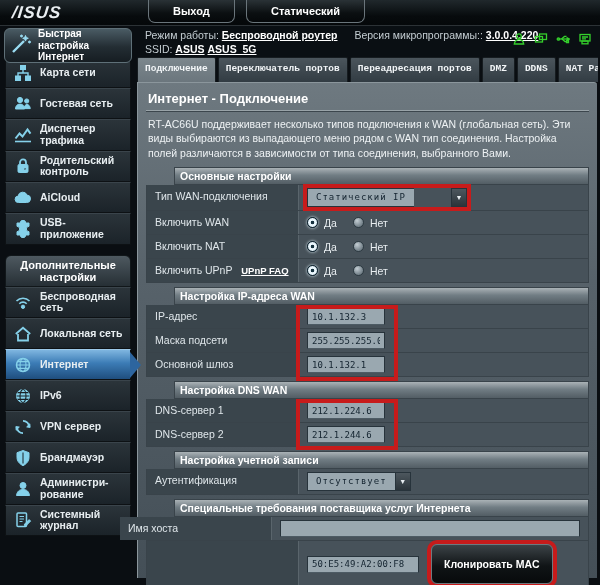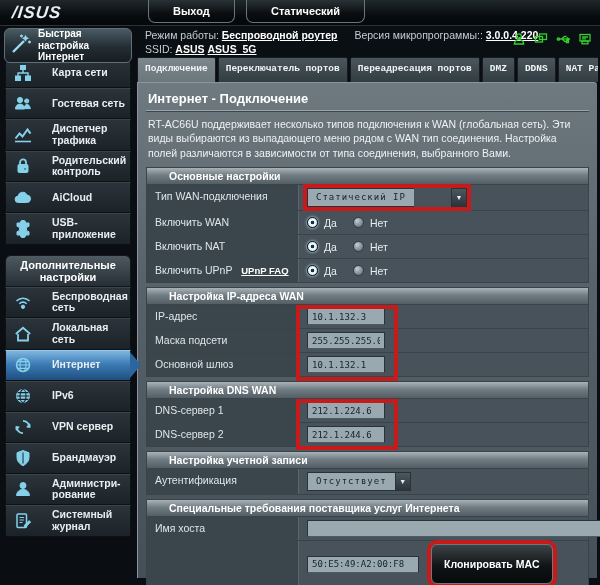--- a/index.html
+++ b/index.html
@@ -42,21 +42,21 @@
     border:1px solid #5f7078; border-radius:6px;
     display:flex; align-items:center; gap:6px; padding:2px 5px;
     color:#fff; font-size:10px; font-weight:bold; line-height:1.15; }
   .quick svg { flex:none; stroke:#9adcf2; fill:#9adcf2; }
   
   .sidebar { position:absolute; left:0; top:57px; width:136px; bottom:0; }
   .side-head { margin:10px 5px 0 5px; padding:3px 2px; text-align:center;
     background:linear-gradient(#4e5960,#262f35); border:1px solid #11171a;
     border-radius:6px 6px 0 0; color:#fff; font-size:11px; font-weight:bold; line-height:1.1; }
   .side-item { position:relative; margin:0 5px; min-height:31px;
-    display:flex; align-items:center; gap:19px; padding:3px 4px 3px 7px;
+    display:flex; align-items:center; gap:7px; padding:3px 4px 3px 7px;
     background:linear-gradient(#2b343a,#1b2329);
     border:1px solid #0d1114; border-top:1px solid #3a444b;
     color:#e8eef1; font-size:10.5px; font-weight:bold; line-height:1.12; cursor:pointer; }
   .side-item .icon { flex:none; width:20px; display:flex; justify-content:center; }
   .side-item svg { stroke:#85d1ea; fill:#85d1ea; }
   .side-item.active { background:linear-gradient(#7fb6e0,#3c7cb6 45%,#1f4e7e);
     border-top-color:#9cc8e8; z-index:5; }
   .side-item.active::after { content:""; position:absolute; right:-11px; top:50%;
     margin-top:-13px; border-left:11px solid #2d659f;
     border-top:13px solid transparent; border-bottom:13px solid transparent; }
@@ -70,24 +70,24 @@
   
   .panel { position:absolute; left:137px; top:82px; width:460px; height:496px;
     background:linear-gradient(#6e7980,#57626a 40%,#444f57);
     border-left:1px solid #8b969c; border-top:1px solid #8b969c; border-radius:0 3px 0 0;
     padding:6px 8px; }
   .ptitle { font-size:13px; font-weight:bold; color:#fff; margin:2px 0 4px 2px; }
   .phr { border:none; border-top:1px solid #99a3a8; box-shadow:0 1px 0 #3c464d; margin:2px 0 6px; }
   .pdesc { font-size:10.5px; color:#eef2f4; line-height:1.38; margin:0 2px 7px; }
   .section { position:relative; margin-bottom:4px; }
   .sec-head { background:linear-gradient(#aab2b6,#717d84 45%,#525d64);
-    border:1px solid #39434a; padding:2px 22px; height:18px;
-    color:#fff; font-size:10.5px; font-weight:bold; }
+    border:1px solid #39434a; padding:2px 5px; height:18px;
+    color:#fff; font-size:10.5px; font-weight:bold;margin-left:28px; }
   .trow { display:flex; min-height:24px; background:#47525a;
-    border:1px solid #39434a; border-top:none; }
+    border:1px solid #39434a; border-top:none;justify-content:flex-end; }
   .tlabel { flex:none; width:152px; background:#3a454c; border-right:1px solid #5a656c;
     padding:5px 4px 4px 8px; color:#dfe6ea; font-size:10.5px; line-height:1.15; }
   .tvalue { flex:1; display:flex; align-items:center; gap:6px; padding:3px 8px; }
   .tlabel .ulink { font-size:9.5px; margin-left:6px; }
   
   .tinput { background:#9aa8b0; border:1px solid #27333b; border-bottom-color:#4d5b64;
     color:#13232f; font-family:"DejaVu Sans Mono", monospace; font-size:9px;
     padding:2px 4px; height:17px; }
   .w-ip { width:78px; }
   .w-host { width:300px; }

